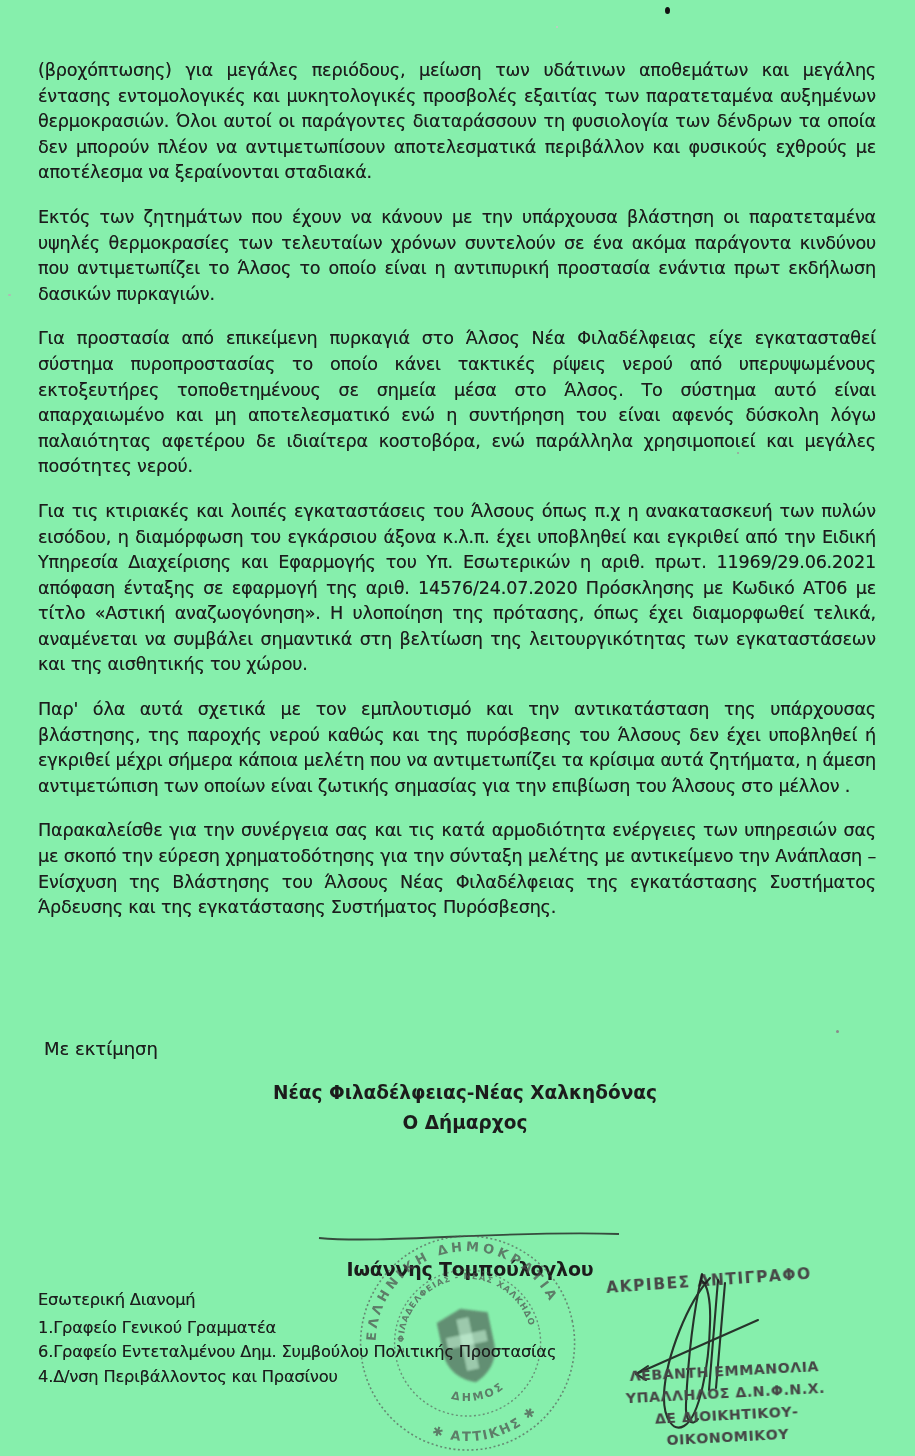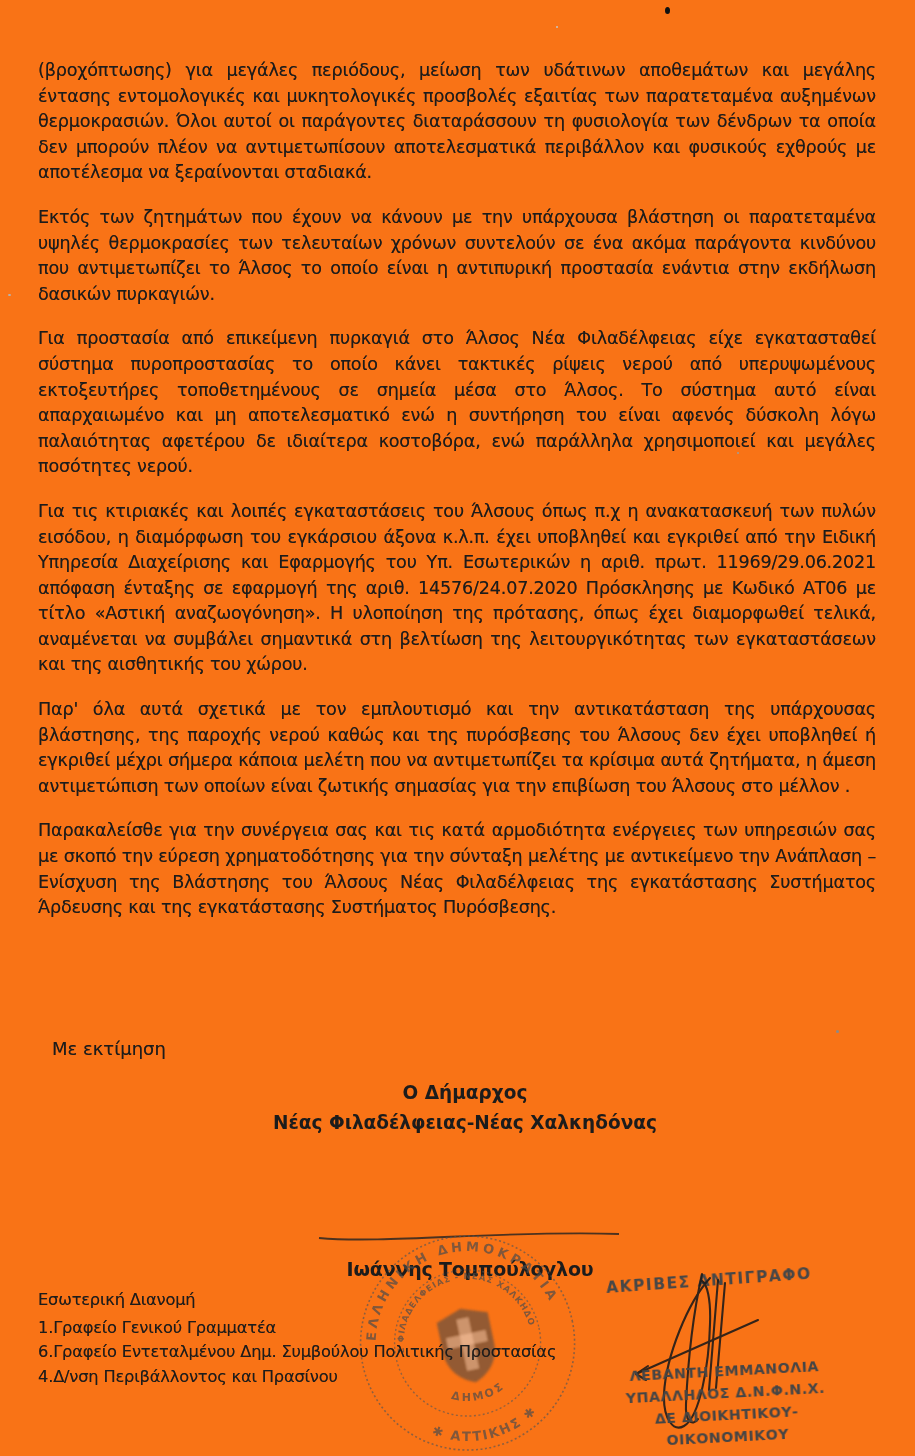--- a/index.html
+++ b/index.html
@@ -1,29 +1,29 @@
 <!DOCTYPE html>
 <html><head>
 <meta charset="utf-8">
 <style>
   * { margin:0; padding:0; box-sizing:border-box; }
   html,body { background:#e8e8e8; }
   .page {
-    position:relative; width:915px; height:1456px; background:#f97316;
+    position:relative; width:915px; height:1456px; background:#86efac;
     font-family:"DejaVu Sans", sans-serif; color:#1c1c1c; overflow:hidden;
     margin:0 auto;
   }
   .body-text { position:absolute; left:38px; top:58px; width:838px; }
   .para {
     font-size:17.6px; line-height:25.6px; text-align:justify;
     letter-spacing:-0.2px; margin-bottom:19px;
     text-shadow:0 0 .4px rgba(20,20,20,.55);
   }
   .bold { font-weight:normal; }
-  .regards { position:absolute; left:52px; top:1038px; font-size:18px;
+  .regards { position:absolute; left:44px; top:1038px; font-size:18px;
     text-shadow:0 0 .4px rgba(20,20,20,.5); }
   .signer { position:absolute; left:255px; top:1078px; width:420px;
     text-align:center; font-size:18.5px; font-weight:bold; line-height:30px; }
   .signer-name { position:absolute; left:290px; top:1210px; width:360px;
     text-align:center; font-size:19px; font-weight:bold; letter-spacing:-0.2px;margin-top:48px; }
   .name-underline { position:absolute; left:315px; top:1222px; }
   
   .seal-wrap { position:absolute; left:348px; top:1230px; width:240px; height:230px;
     transform:rotate(-12deg); opacity:.82; }
   .seal-wrap svg text { font-family:"DejaVu Sans", sans-serif; font-weight:bold; fill:#4c4c4c; }
@@ -53,32 +53,32 @@
 <div class="page">
 
   <div class="speck s1"></div>
   <div class="speck s2"></div>
   <div class="speck s3"></div>
   <div class="speck s4"></div>
   <div class="speck s5"></div>
 
   <main class="body-text">
     <p class="para">(βροχόπτωσης) για μεγάλες περιόδους, μείωση των υδάτινων αποθεμάτων και μεγάλης έντασης εντομολογικές και μυκητολογικές προσβολές εξαιτίας των παρατεταμένα αυξημένων θερμοκρασιών. Όλοι αυτοί οι παράγοντες διαταράσσουν τη φυσιολογία των δένδρων τα οποία δεν μπορούν πλέον να αντιμετωπίσουν αποτελεσματικά περιβάλλον και φυσικούς εχθρούς με αποτέλεσμα να ξεραίνονται σταδιακά.</p>
-    <p class="para">Εκτός των ζητημάτων που έχουν να κάνουν με την υπάρχουσα βλάστηση οι παρατεταμένα υψηλές θερμοκρασίες των τελευταίων χρόνων συντελούν σε ένα ακόμα παράγοντα κινδύνου που αντιμετωπίζει το Άλσος το οποίο είναι η αντιπυρική προστασία ενάντια στην εκδήλωση δασικών πυρκαγιών.</p>
+    <p class="para">Εκτός των ζητημάτων που έχουν να κάνουν με την υπάρχουσα βλάστηση οι παρατεταμένα υψηλές θερμοκρασίες των τελευταίων χρόνων συντελούν σε ένα ακόμα παράγοντα κινδύνου που αντιμετωπίζει το Άλσος το οποίο είναι η αντιπυρική προστασία ενάντια πρωτ εκδήλωση δασικών πυρκαγιών.</p>
     <p class="para">Για προστασία από επικείμενη πυρκαγιά στο Άλσος Νέα Φιλαδέλφειας είχε εγκατασταθεί σύστημα πυροπροστασίας το οποίο κάνει τακτικές ρίψεις νερού από υπερυψωμένους εκτοξευτήρες τοποθετημένους σε σημεία μέσα στο Άλσος. Το σύστημα αυτό είναι απαρχαιωμένο και μη αποτελεσματικό ενώ η συντήρηση του είναι αφενός δύσκολη λόγω παλαιότητας αφετέρου δε ιδιαίτερα κοστοβόρα, ενώ παράλληλα χρησιμοποιεί και μεγάλες ποσότητες νερού.</p>
     <p class="para">Για τις κτιριακές και λοιπές εγκαταστάσεις του Άλσους όπως π.χ η ανακατασκευή των πυλών εισόδου, η διαμόρφωση του εγκάρσιου άξονα κ.λ.π. έχει υποβληθεί και εγκριθεί από την Ειδική Υπηρεσία Διαχείρισης και Εφαρμογής του Υπ. Εσωτερικών η αριθ. πρωτ. 11969/29.06.2021 απόφαση ένταξης σε εφαρμογή της αριθ. 14576/24.07.2020 Πρόσκλησης με Κωδικό ΑΤ06 με τίτλο «Αστική αναζωογόνηση». Η υλοποίηση της πρότασης, όπως έχει διαμορφωθεί τελικά, αναμένεται να συμβάλει σημαντικά στη βελτίωση της λειτουργικότητας των εγκαταστάσεων και της αισθητικής του χώρου.</p>
     <p class="para">Παρ' όλα αυτά σχετικά με τον εμπλουτισμό και την αντικατάσταση της υπάρχουσας βλάστησης, της παροχής νερού καθώς και της πυρόσβεσης του Άλσους δεν έχει υποβληθεί ή εγκριθεί μέχρι σήμερα κάποια μελέτη που να αντιμετωπίζει τα κρίσιμα αυτά ζητήματα, η άμεση αντιμετώπιση των οποίων είναι ζωτικής σημασίας για την επιβίωση του Άλσους στο μέλλον .</p>
     <p class="para bold">Παρακαλείσθε για την συνέργεια σας και τις κατά αρμοδιότητα ενέργειες των υπηρεσιών σας με σκοπό την εύρεση χρηματοδότησης για την σύνταξη μελέτης με αντικείμενο την Ανάπλαση – Ενίσχυση της Βλάστησης του Άλσους Νέας Φιλαδέλφειας της εγκατάστασης Συστήματος Άρδευσης και της εγκατάστασης Συστήματος Πυρόσβεσης.</p>
   </main>
 
   <div class="regards">Με εκτίμηση</div>
 
   <div class="signer">
+    <div>Νέας Φιλαδέλφειας-Νέας Χαλκηδόνας</div>
     <div>Ο Δήμαρχος</div>
-    <div>Νέας Φιλαδέλφειας-Νέας Χαλκηδόνας</div>
   </div>
 
   <div class="signer-name">Ιωάννης Τομπούλογλου</div>
 
   <svg class="name-underline" width="310" height="24" viewBox="0 0 310 24">
     <path d="M4,16 C70,22 190,8 304,12" fill="none" stroke="#222" stroke-width="1.8" opacity=".8"></path>
   </svg>
 
   <div class="seal-wrap">
     <svg width="240" height="230" viewBox="0 0 240 230">

